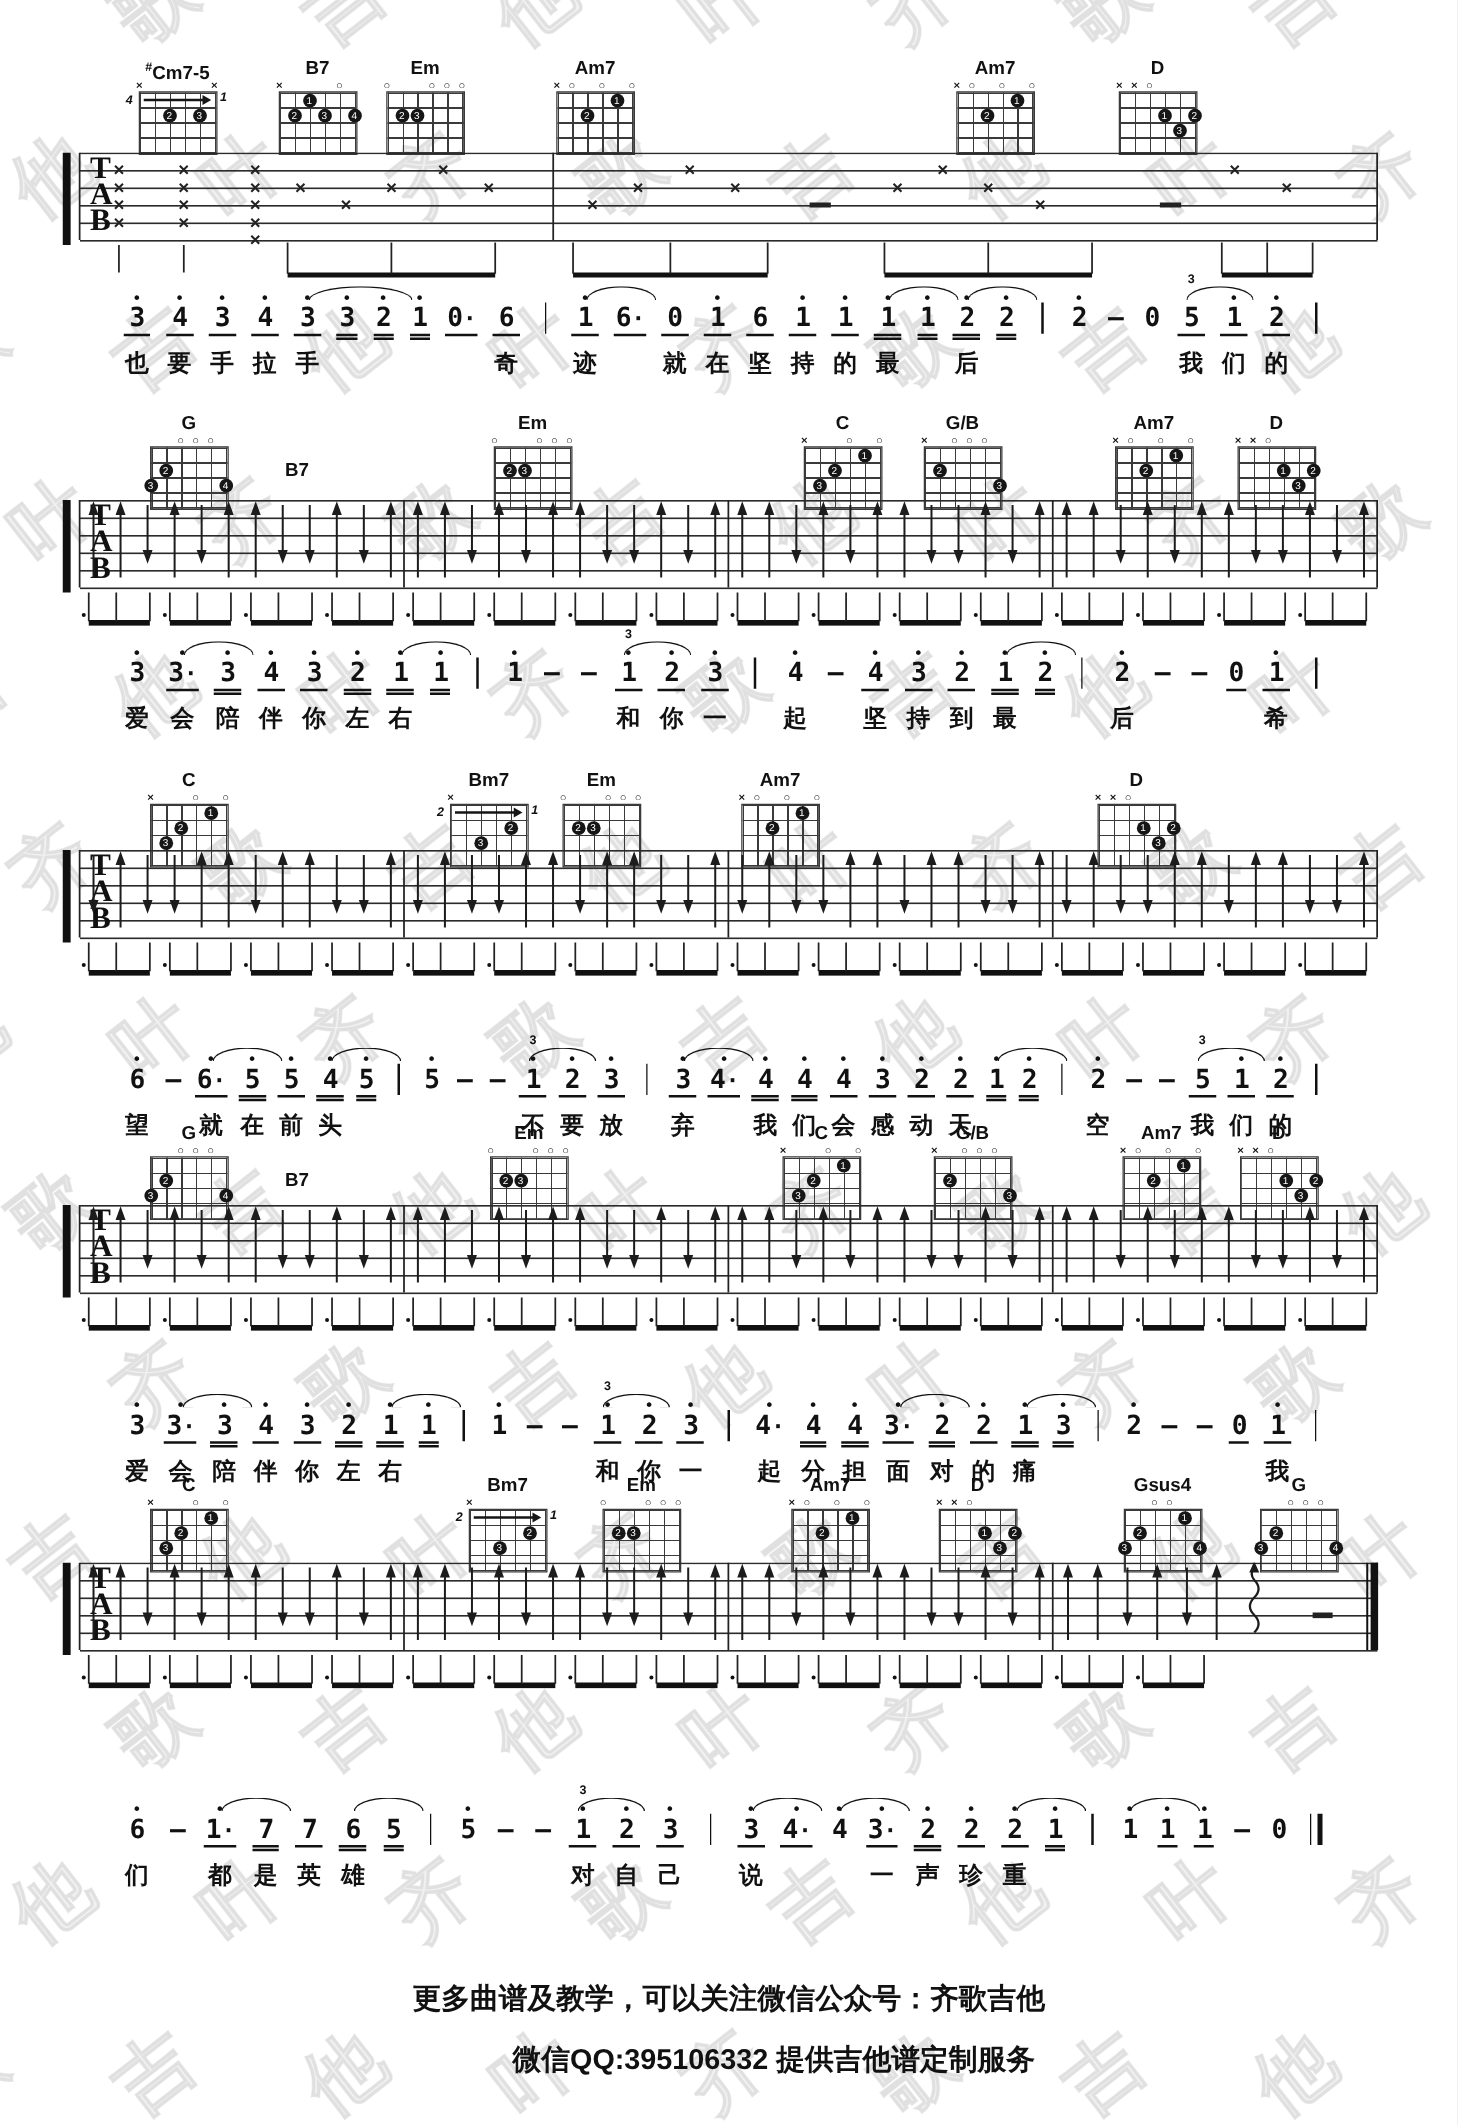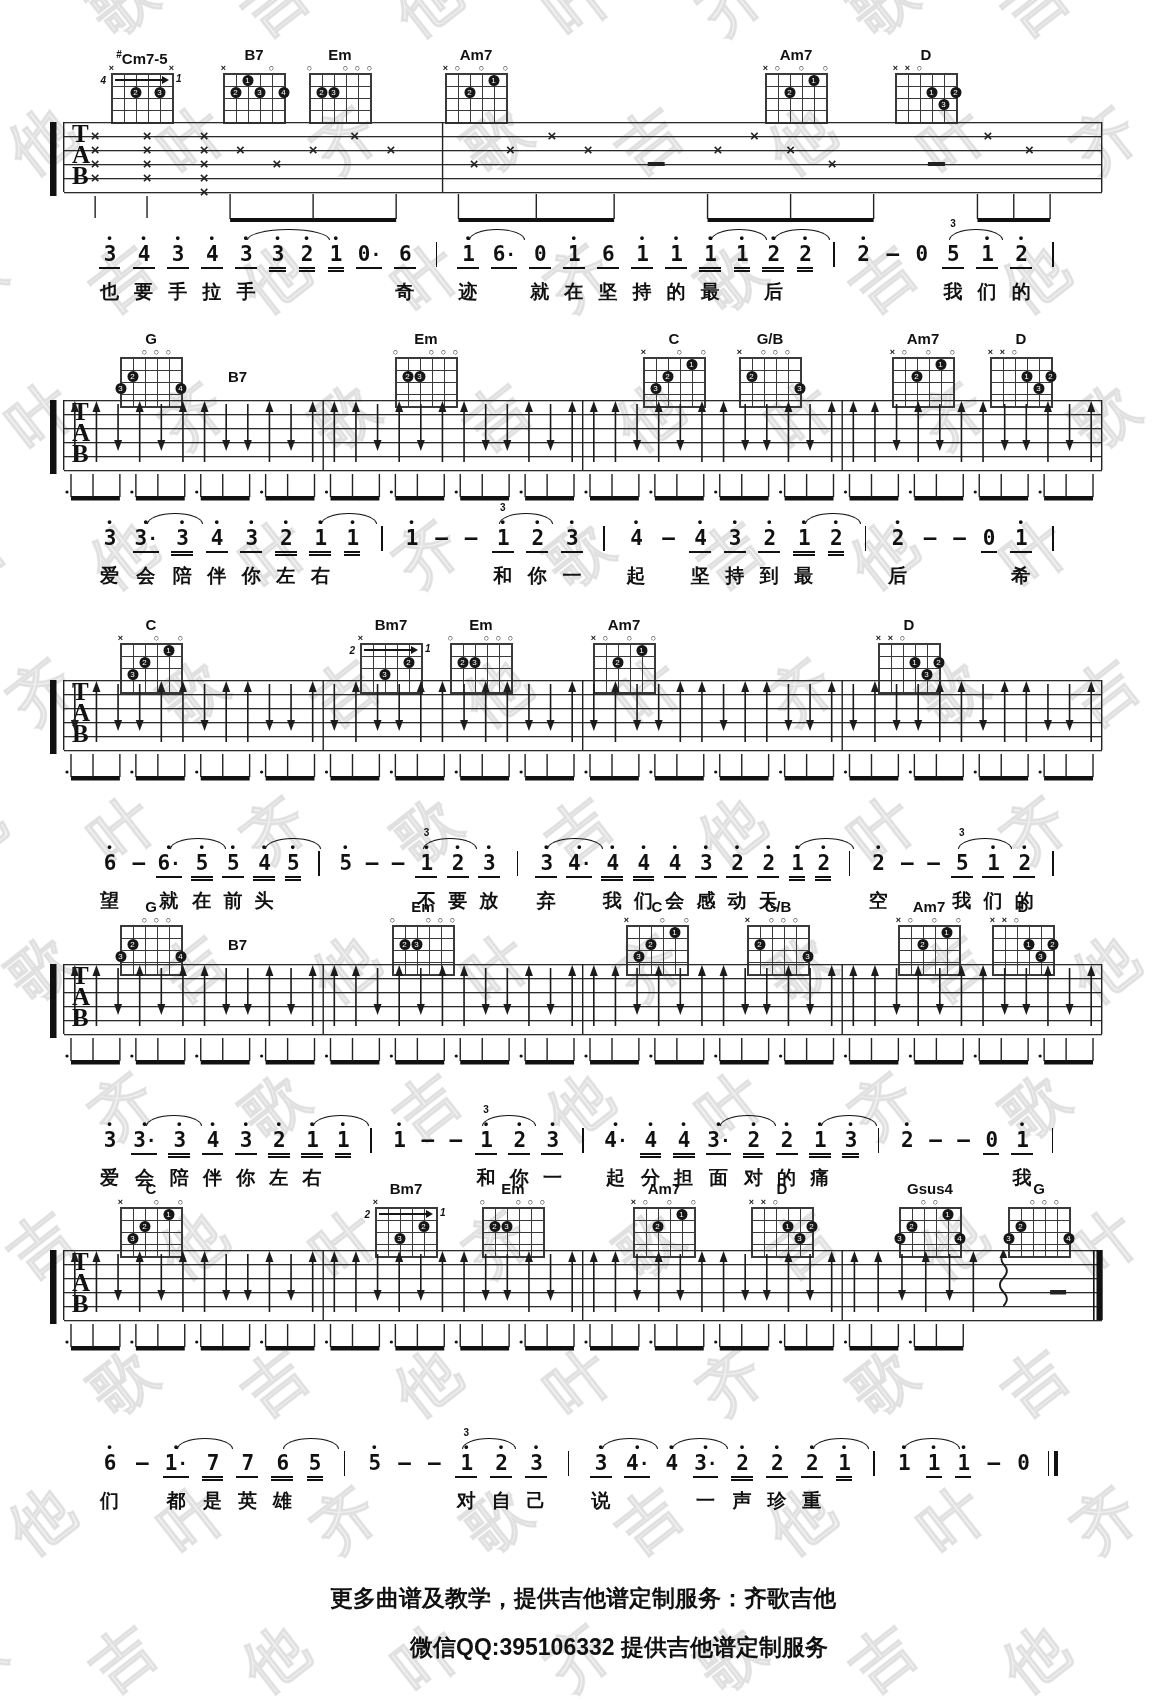--- a/index.html
+++ b/index.html
@@ -2510,16 +2510,16 @@
           <div class="jp-num">0</div>
           <div class="jp-uls"></div>
           <div class="jp-ly"></div>
         </div>
         <div class="jp-tok">
           <div class="jp-bar2"></div>
         </div>
       </div>
     </div>
   <div class="footer">
-    <div class="f1">更多曲谱及教学，提供吉他谱定制服务：齐歌吉他</div>
+    <div class="f1">更多曲谱及教学，可以关注微信公众号：齐歌吉他</div>
     <div class="f2">微信QQ:395106332  提供吉他谱定制服务</div>
   </div>
 </div>
 
 </body></html>

